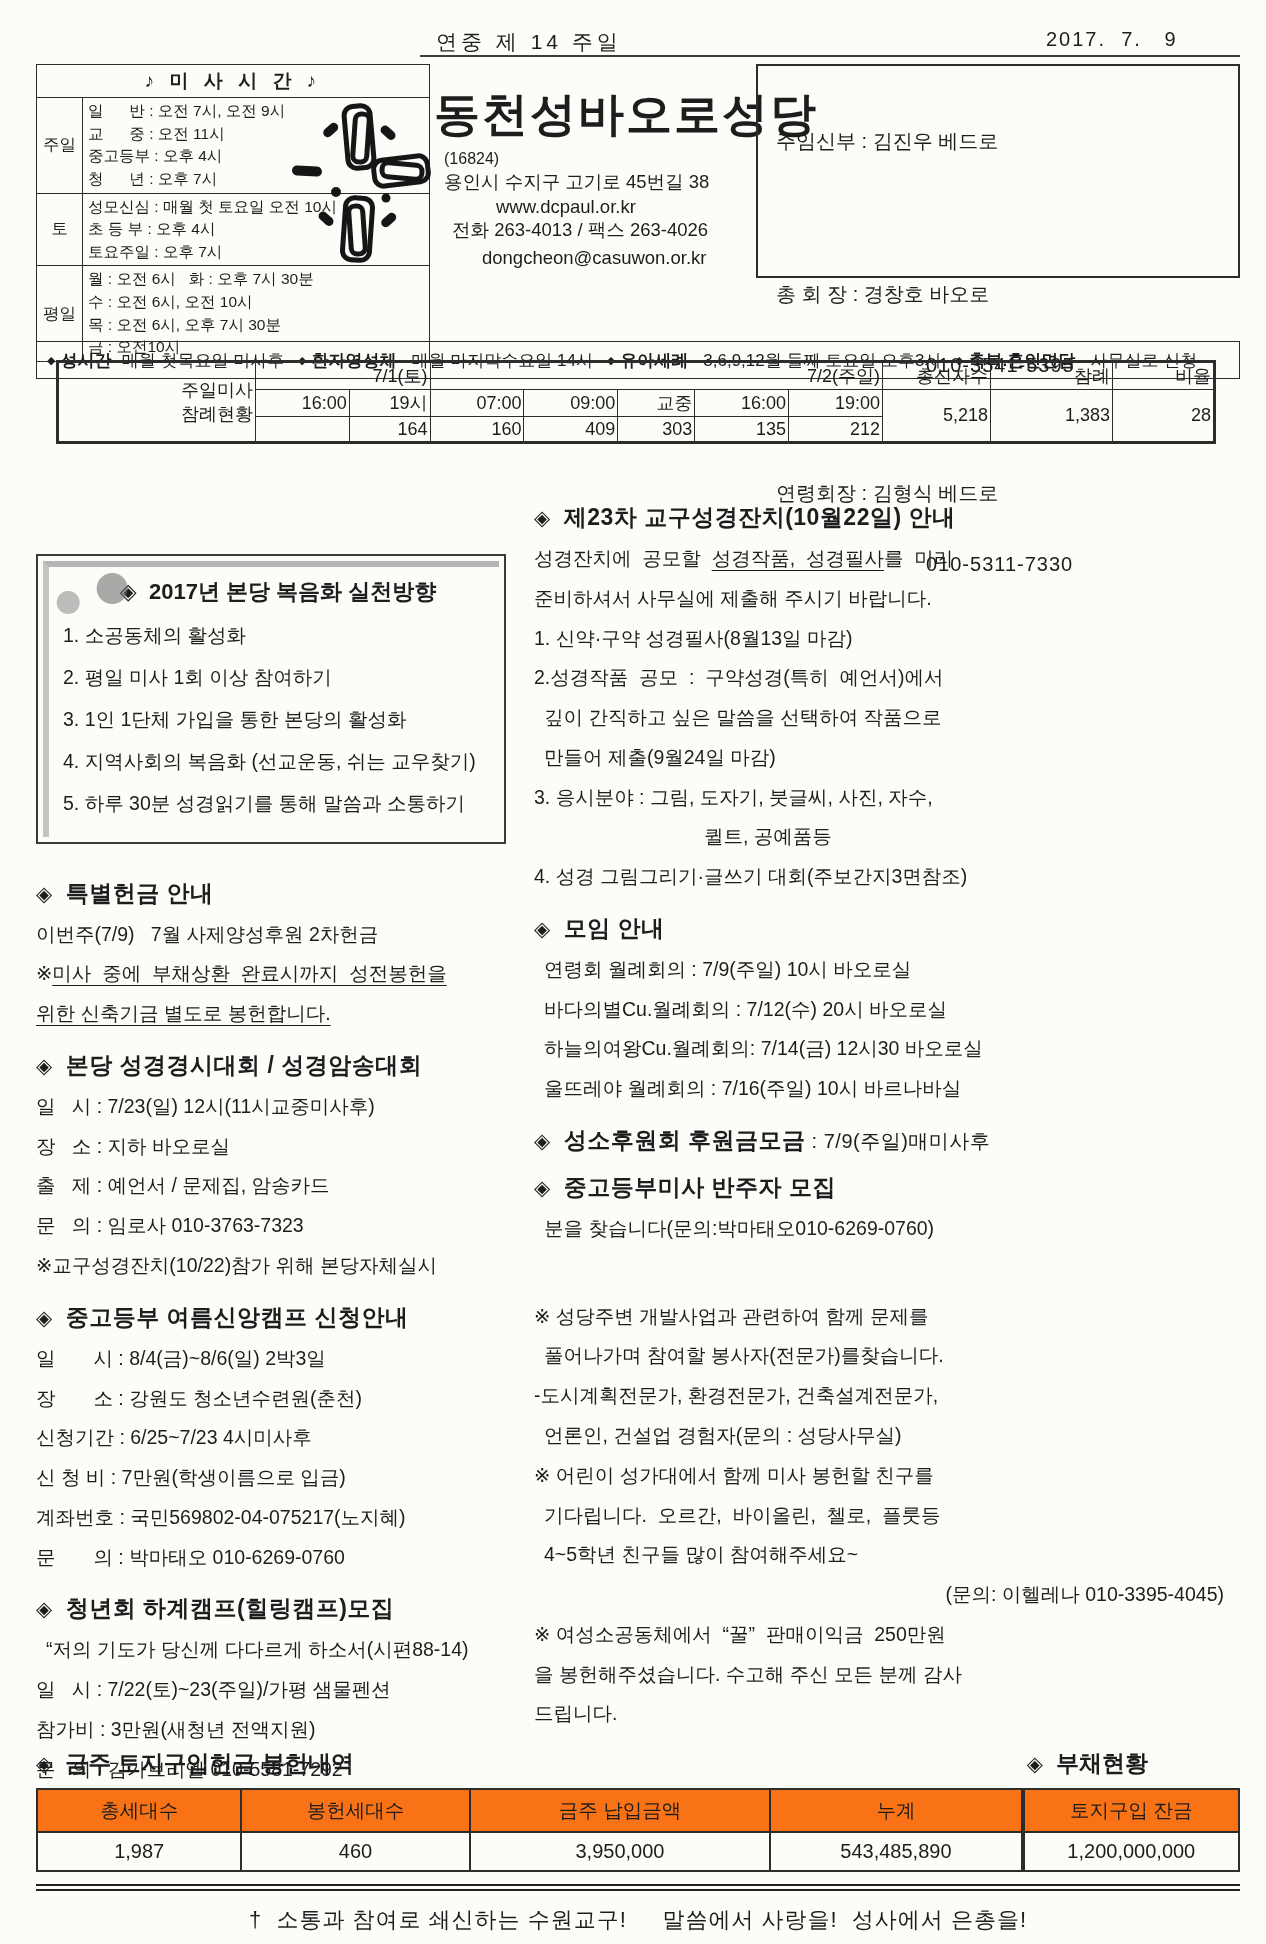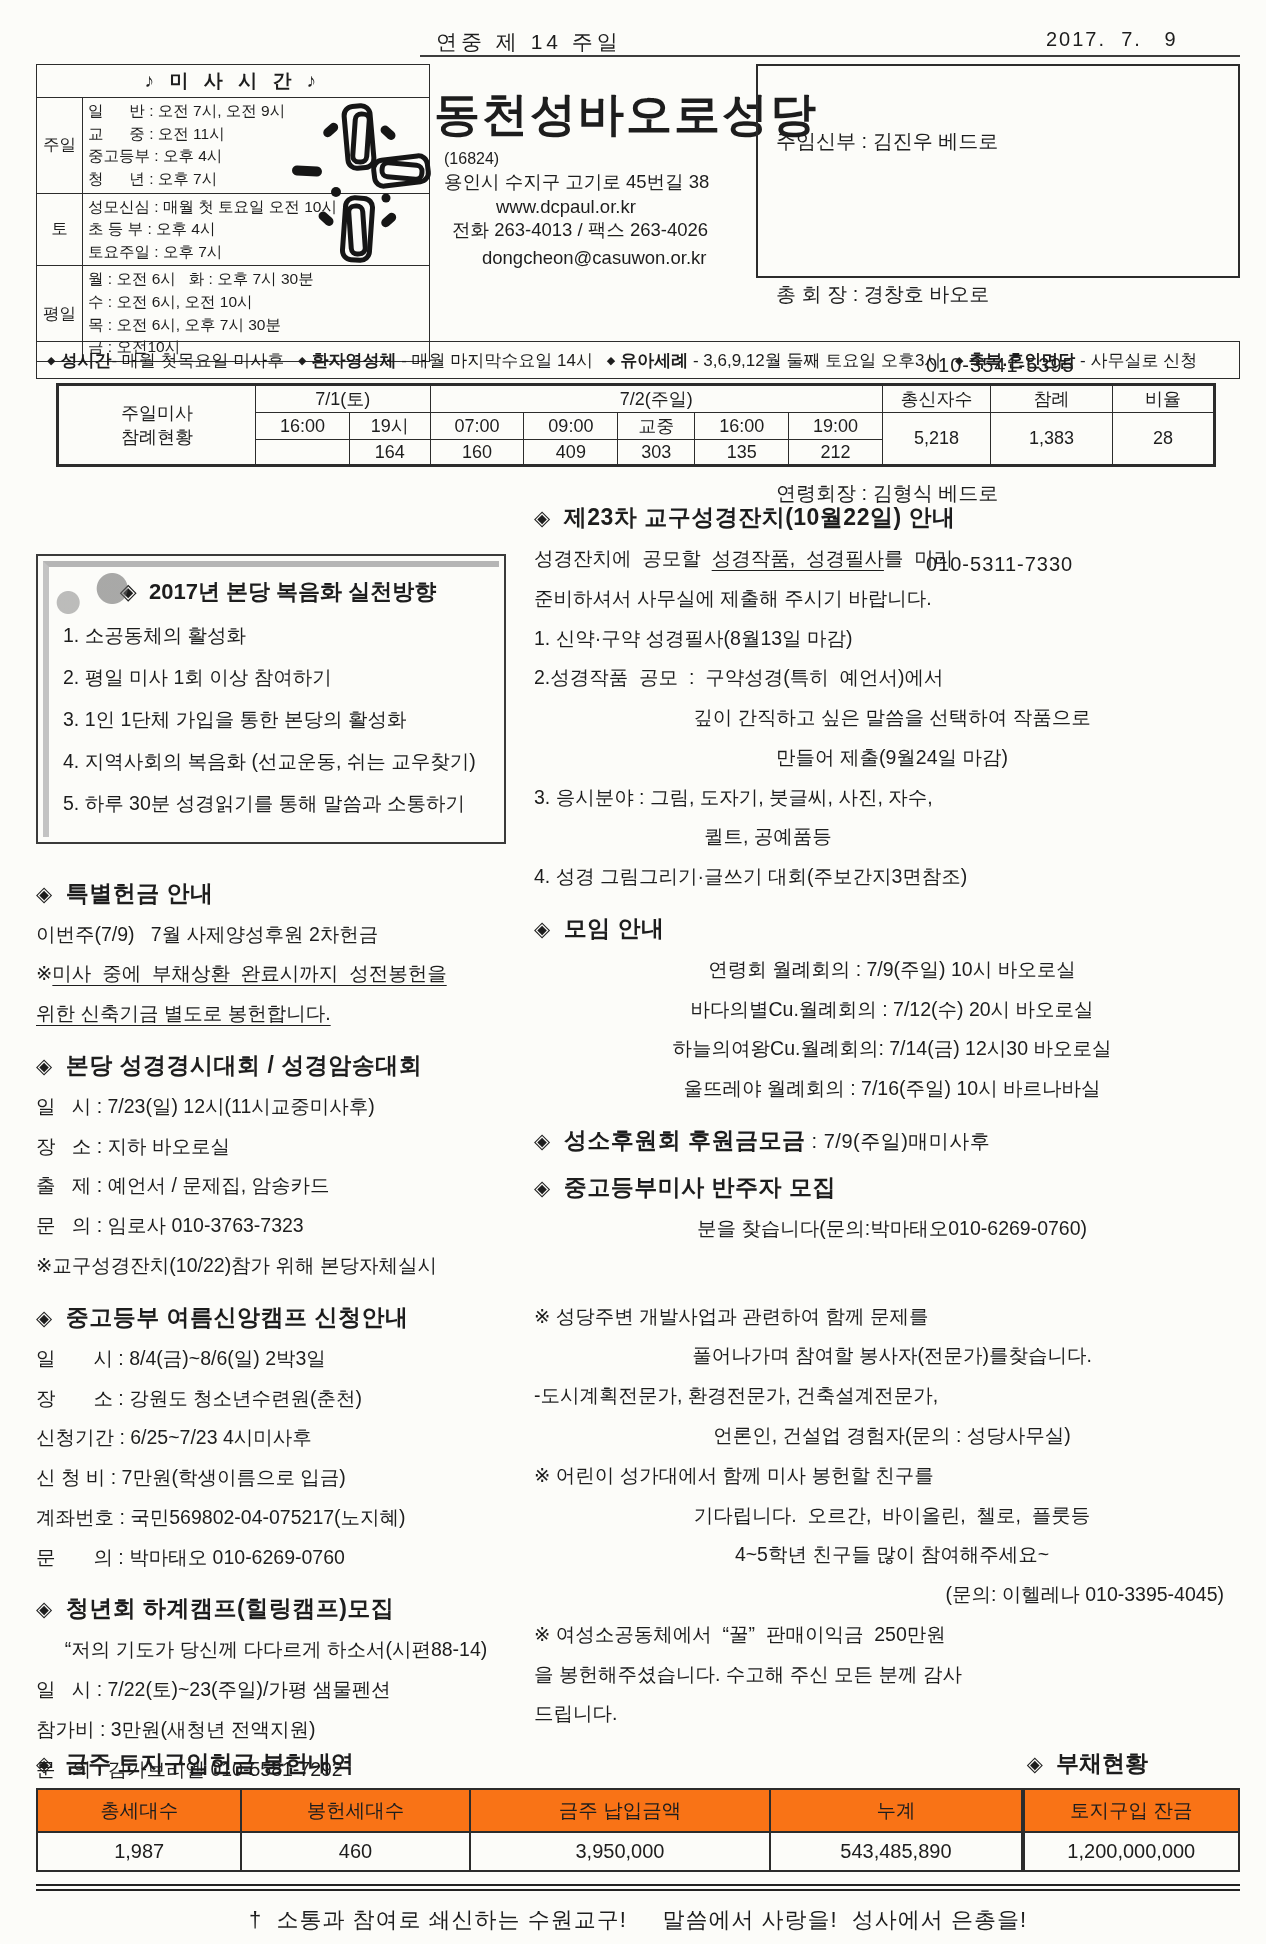--- a/index.html
+++ b/index.html
@@ -40,22 +40,22 @@
   .contact-row .phone:empty { display:none; }
 
   
   .notice-strip { position:absolute; left:36px; top:341px; width:1204px;
                   border:1.7px solid #2c2c2c; padding:7px 6px 6px 10px; font-size:17px; }
   .notice-item { margin-right:9px; white-space:pre-wrap; }
   .notice-item b { font-weight:700; }
   .bullet { font-size:11px; vertical-align:2px; padding-right:5px; }
 
   
-  table.att-table { position:absolute; left:56px; top:383px; width:1160px;
-                    border-collapse:collapse; text-align:center; border:3px solid #2c2c2c; }
+  table.att-table { position:absolute; left:56px; top:360px; width:1160px;
+                    border-collapse:collapse; text-align:right; border:3px solid #2c2c2c; }
   table.att-table td { border:1.8px solid #2c2c2c; font-size:18px; height:26px; padding:1px 2px; }
   .att-lbl { width:198px; white-space:pre-line; line-height:1.35; font-size:18px; }
   .att-sum { font-size:18.5px; }
 
   
   .columns { position:absolute; left:36px; top:502px; width:1204px; display:flex; gap:28px; }
   .col-left  { width:470px; flex:none; }
   .col-right { flex:1; }
 
   .practice-box { position:relative; margin-top:52px; border:2px solid #3b3b3b; padding:5px; }
@@ -67,21 +67,21 @@
   .practice-title { font-size:22px; font-weight:700; text-align:center; margin:2px 0 8px; white-space:pre-wrap; }
   .practice-item  { font-size:19.5px; line-height:2.15; white-space:pre-wrap; }
 
   .sec-h { font-size:23px; font-weight:700; margin:16px 0 6px; letter-spacing:.5px; }
   .sec-h .mk { margin-right:13px; font-size:21px; }
   .sec-h .h-normal { font-weight:400; font-size:20px; }
   .col-right .sec-h.first { margin-top:0; }
 
   .line { font-size:19.5px; line-height:2.04; white-space:pre-wrap; }
   .u { text-decoration:underline; text-underline-offset:5px; }
-  .ind { padding-left:10px;text-align:center; }
+  .ind { padding-left:10px; }
   .ind2 { padding-left:170px; }
   .alignr { text-align:right; padding-right:16px; }
   .gap { height:48px; }
 
   
   .bottom { position:absolute; left:36px; top:1748px; width:1204px; }
   .bottom-headings { display:flex; justify-content:space-between; font-size:23px; font-weight:700; margin-bottom:9px;align-items:flex-end; }
   .bottom-headings .mk { margin-right:13px; font-size:21px; }
   .bottom-headings .right-h { margin-right:92px; }
   table.fund-table { width:100%; border-collapse:collapse; text-align:center; border:2.5px solid #2c2c2c; }

